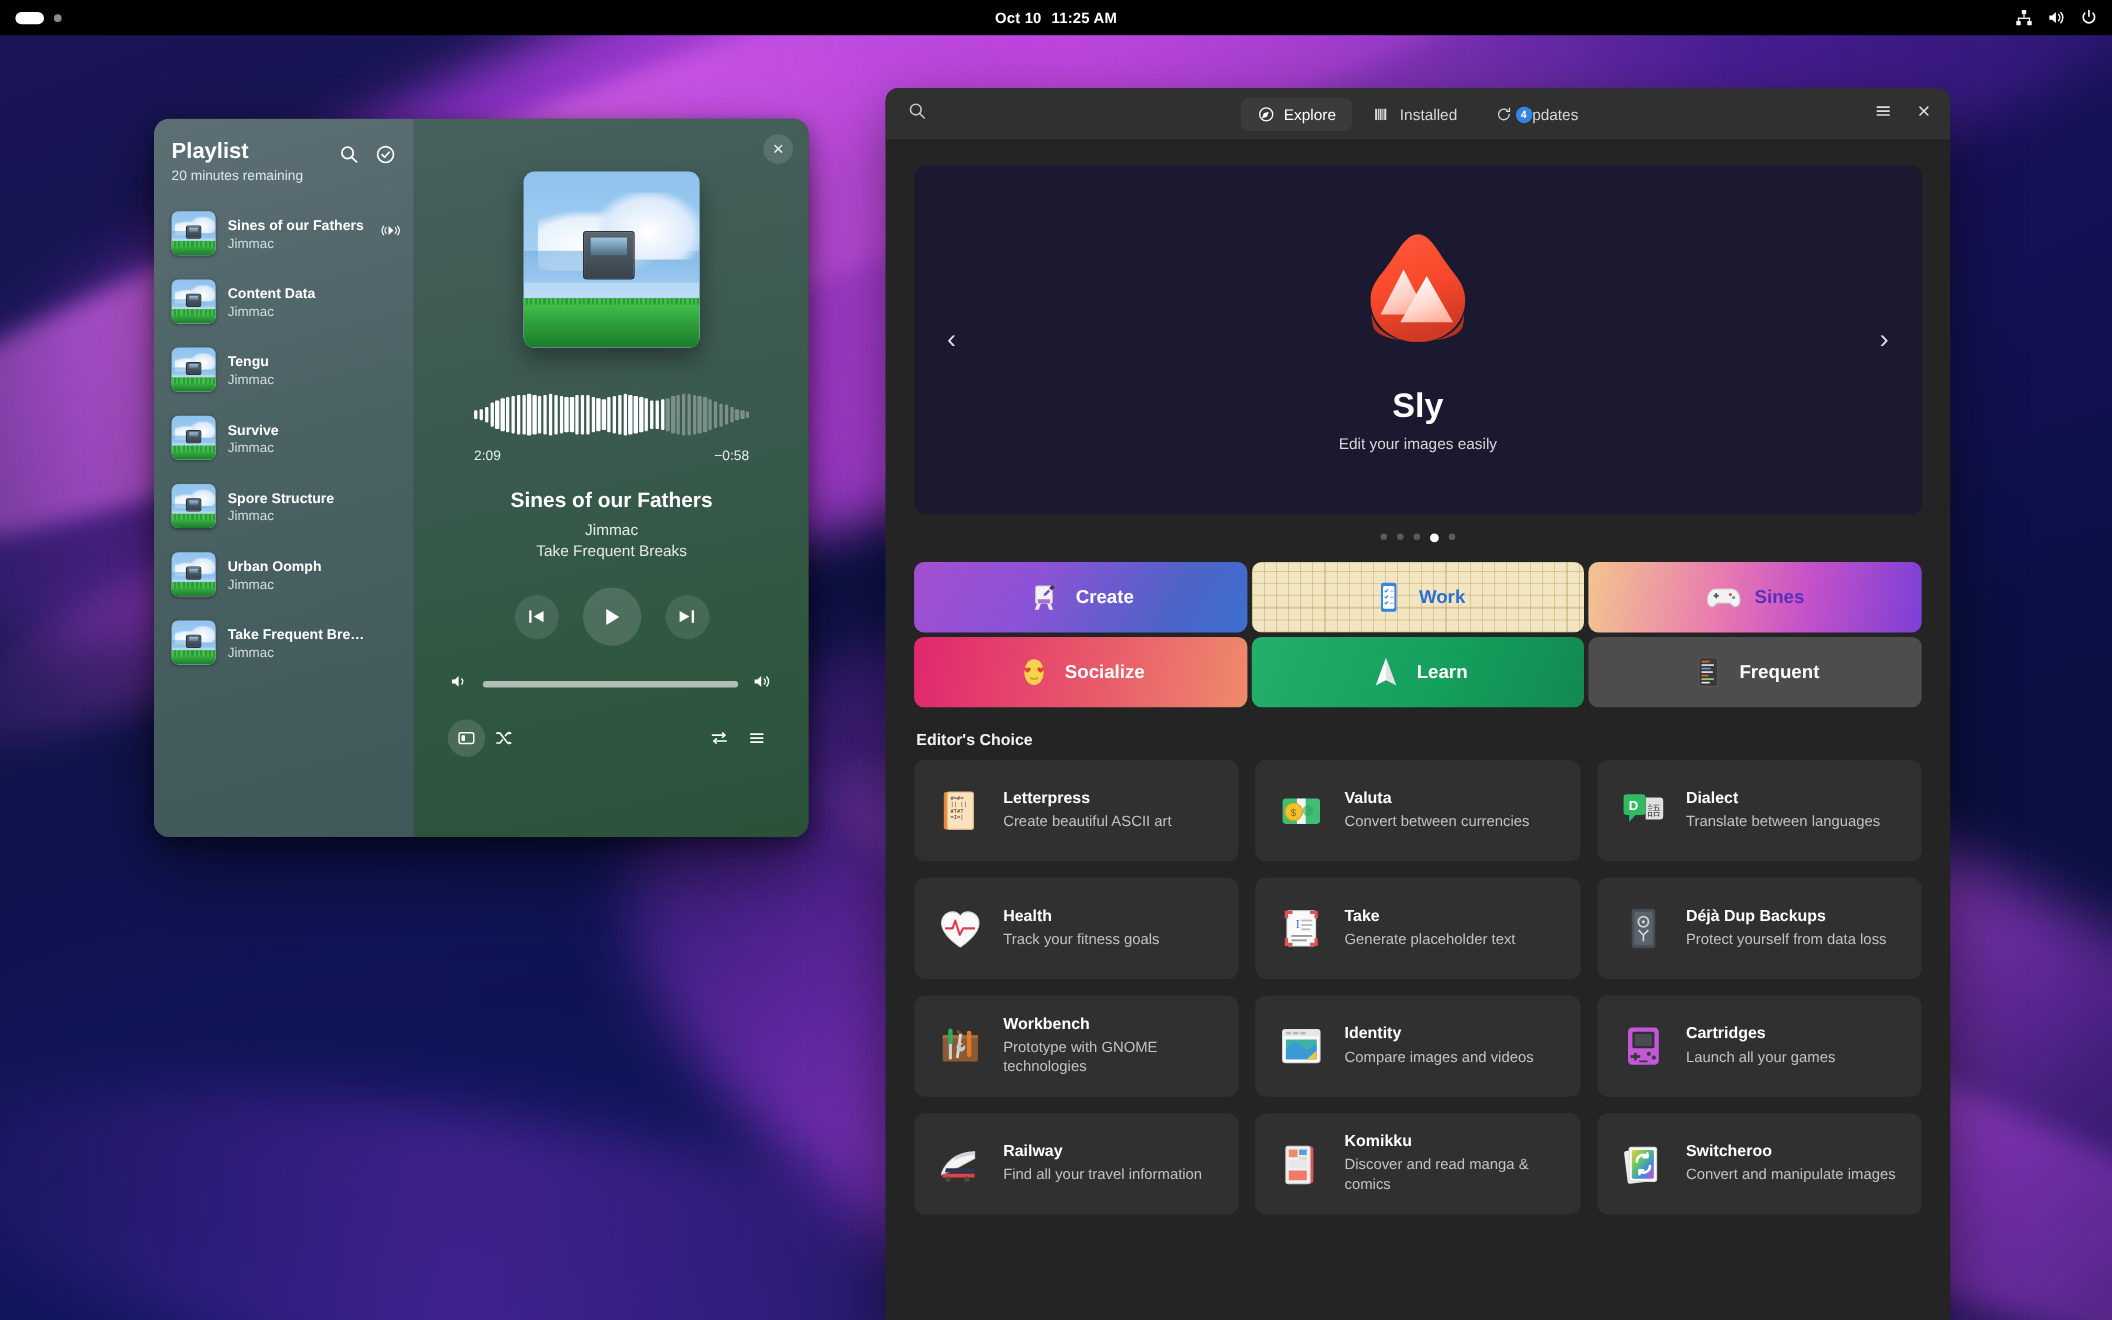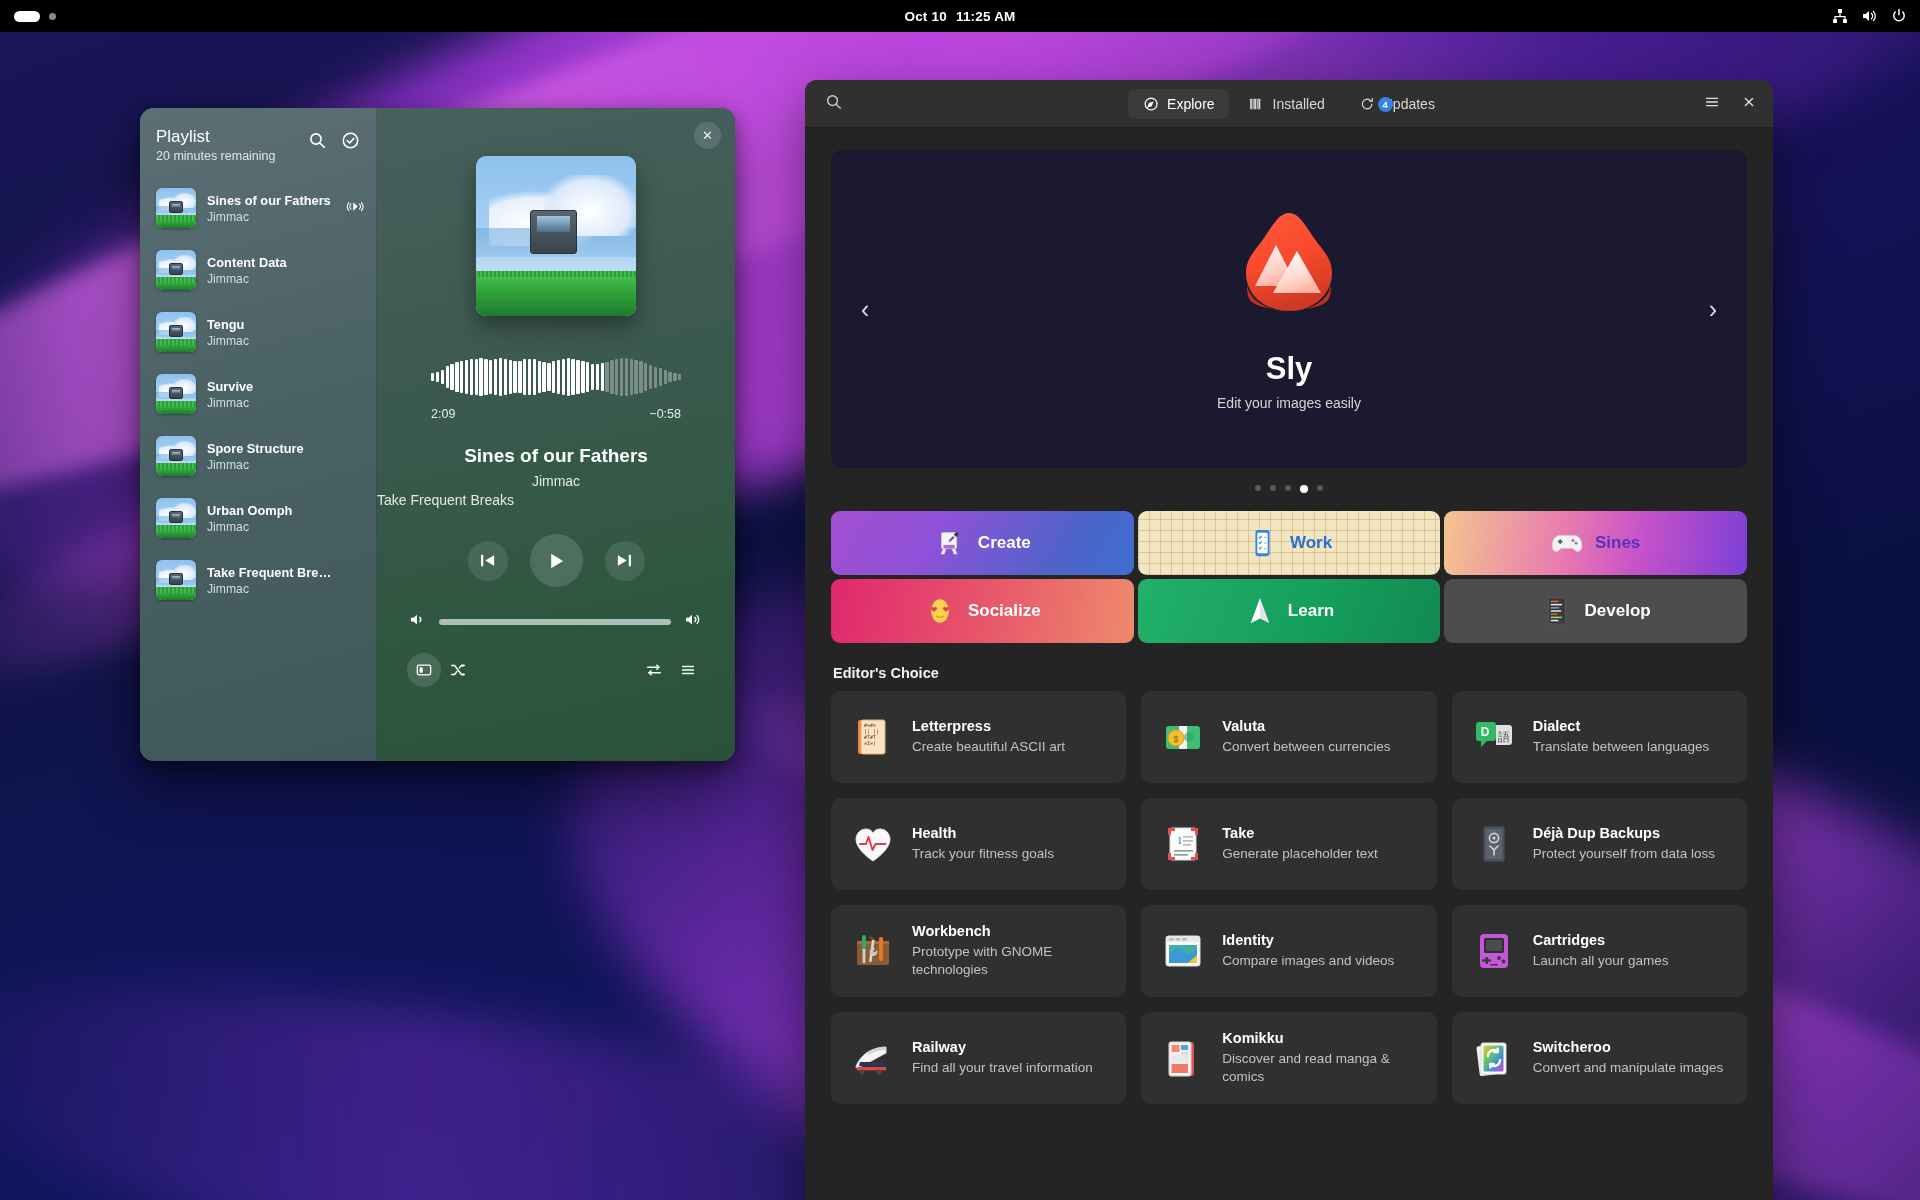--- a/index.html
+++ b/index.html
@@ -84,21 +84,21 @@
   #playlist-pane {
     width:237px; flex:none; position:relative;
     background:linear-gradient(165deg,#5c6f75 0%,#4c6366 42%,#41585b 100%);
     border-right:1px solid rgba(0,0,0,.2);
   }
   #player-pane {
     flex:1; position:relative;
     background:linear-gradient(168deg,#47615d 0%,#3c5a50 38%,#2f5740 75%,#2b5139 100%);
   }
   .pl-header { padding:18px 16px 4px 16px; display:flex; align-items:flex-start; }
-  .pl-title { font-size:17px; font-weight:normal; color:#fff; line-height:1.25; }
+  .pl-title { font-size:20px; font-weight:bold; color:#fff; line-height:1.25; }
   .pl-sub { font-size:12.5px; color:#dfe6e6; margin-top:2px; }
   .pl-actions { margin-left:auto; display:flex; gap:14px; padding-top:5px; }
   .pl-actions svg { display:block; }
 
   .pl-list { margin-top:10px; }
   .pl-item {
     display:flex; align-items:center; gap:11px;
     padding:6px 12px 6px 16px; height:62px;
   }
   .art {
@@ -138,21 +138,21 @@
   .cover-shadow { box-shadow:0 10px 22px rgba(0,0,0,.38); border-radius:10px; }
 
   .wave-wrap { width:250px; margin:40px auto 0 auto; }
   .wave { height:42px; display:flex; align-items:center; gap:1.5px; }
   .wave span { flex:1; background:#fff; border-radius:1px; display:block; }
   .wave span.rem { background:rgba(255,255,255,.33); }
   .times { display:flex; justify-content:space-between; margin-top:9px; font-size:12.5px; color:#e6eeea; }
 
   .track-title { text-align:center; font-size:19px; font-weight:bold; color:#fff; margin-top:24px; }
   .track-artist { text-align:center; font-size:14px; color:#e4ebe7; margin-top:6px; }
-  .track-album { font-size:14px; color:#e4ebe7; margin-top:3px; }
+  .track-album { text-align:center; font-size:14px; color:#e4ebe7; margin-top:3px; }
 
   .controls { display:flex; justify-content:center; align-items:center; gap:22px; margin-top:26px; }
   .ctl { width:40px; height:40px; border-radius:50%; background:rgba(255,255,255,.1);
     display:flex; align-items:center; justify-content:center; }
   .ctl.play { width:53px; height:53px; background:rgba(255,255,255,.14); }
 
   .vol-row { display:flex; align-items:center; gap:13px; margin:25px 32px 0 32px; }
   .vol-track { flex:1; height:6px; border-radius:3px; background:rgba(255,255,255,.62); }
   .bottom-row { display:flex; align-items:center; margin:22px 30px 0 30px; }
   .bbtn { width:34px; height:34px; border-radius:50%; display:flex; align-items:center; justify-content:center; }
@@ -710,21 +710,21 @@
               <rect x="4" y="2" width="18" height="28" rx="2" fill="#3a3a3a" stroke="#5a5a5a"></rect>
               <rect x="6.4" y="5" width="8" height="1.6" fill="#e0643c"></rect>
               <rect x="6.4" y="8.4" width="12" height="1.6" fill="#e6e6e6"></rect>
               <rect x="6.4" y="11.8" width="9" height="1.6" fill="#5a9fd8"></rect>
               <rect x="6.4" y="15.2" width="11" height="1.6" fill="#e6e6e6"></rect>
               <rect x="6.4" y="18.6" width="7" height="1.6" fill="#e0643c"></rect>
               <rect x="6.4" y="22" width="12" height="1.6" fill="#9bd85a"></rect>
               <rect x="6.4" y="25.4" width="8" height="1.6" fill="#e6e6e6"></rect>
             </svg>
           </span>
-          <span>Develop</span>
+          <span>Frequent</span>
         </div>
       </div>
 
     <div class="sec-title">Editor's Choice</div>
 
     <div class="apps" id="apps">
         <div class="app">
           <span class="ai"><svg width="48" height="48" viewBox="0 0 48 48">
               <rect x="9" y="7" width="27" height="34" rx="2" fill="#e8883a"></rect>
               <rect x="12" y="7" width="24" height="34" rx="2" fill="#fbe3c0" stroke="#e0b079"></rect>

